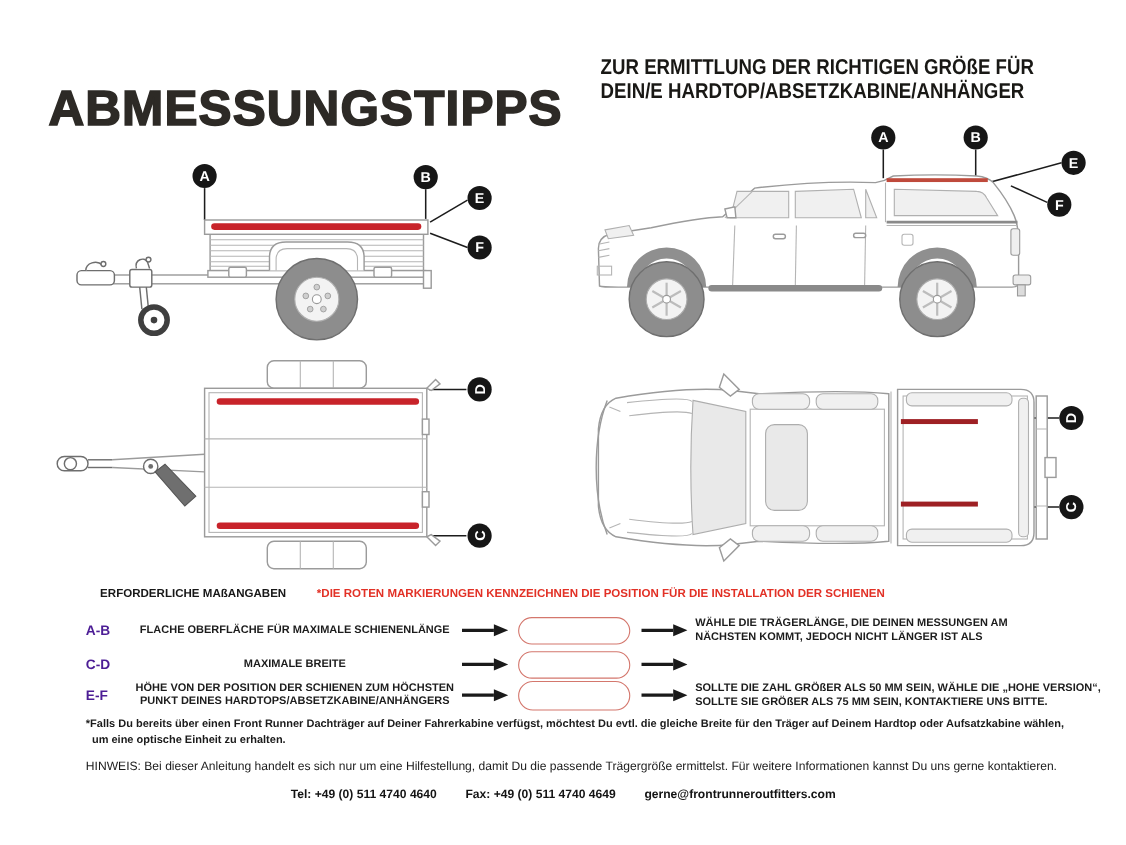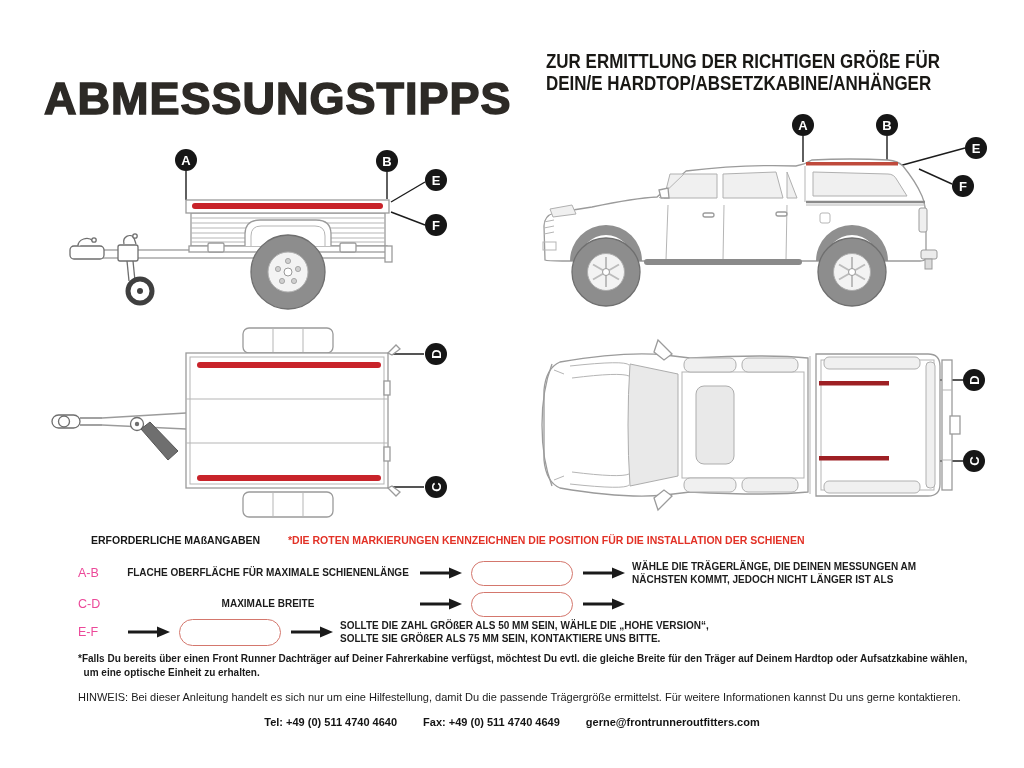--- a/index.html
+++ b/index.html
@@ -21,21 +21,21 @@
   .ln{stroke:#9b9b9b;stroke-width:1.3;fill:none;}
   .lnw{stroke:#9b9b9b;stroke-width:1.3;fill:#ffffff;}
   .lnt{stroke:#b5b5b5;stroke-width:1;fill:none;}
   .lnd{stroke:#6e6e6e;stroke-width:1.3;fill:#ffffff;}
   .glass{fill:#f0f0f0;stroke:#b0b0b0;stroke-width:1;}
   .marker-circle{fill:#161616;}
   .marker-letter{fill:#ffffff;font-family:"Liberation Sans",sans-serif;font-size:13px;font-weight:bold;text-anchor:middle;}
   .sec-label{top:534px;left:78px;font-size:10.5px;font-weight:bold;color:#171717;margin-left:13px;}
   .red-note{top:534px;left:240px;font-size:10.5px;font-weight:bold;color:#e23126;padding-left:48px;}
   .mrow{position:absolute;left:78px;display:flex;align-items:center;}
-  .mrow .key{width:44px;font-size:12.5px;font-weight:normal;color:#ec4899;}
+  .mrow .key{width:44px;font-size:12.5px;font-weight:bold;color:#4c1d95;}
   .mrow .desc{width:292px;font-size:10px;font-weight:bold;color:#1c1c1c;line-height:1.25;white-space:pre-line;text-align:center;}
   .mrow .acol{width:54px;display:flex;justify-content:center;}
   .mrow .pcol{width:108px;display:flex;justify-content:center;}
   .mrow .acol2{width:56px;display:flex;justify-content:center;}
   .mrow .instr{width:378px;font-size:10px;font-weight:bold;color:#1c1c1c;line-height:1.3;white-space:pre-line;}
   .pill{width:102px;height:25px;border:1.5px solid #d4776d;border-radius:14px;background:#fff;box-sizing:border-box;}
   .pill.tall{height:27px;}
   .footnote{top:652px;left:78px;width:930px;font-size:10px;font-weight:bold;color:#1b1b1b;line-height:1.42;white-space:pre-line;}
   .hinweis{top:691px;left:78px;width:940px;font-size:11px;font-weight:normal;color:#1b1b1b;}
   .contact{top:716px;left:0;width:1024px;display:flex;justify-content:center;gap:26px;font-size:11px;font-weight:bold;color:#141414;}
@@ -375,20 +375,22 @@
   <div class="acol2">
       <svg width="42" height="12">
         <line x1="0" y1="6" x2="29" y2="6" stroke="#1a1a1a" stroke-width="3"></line>
         <polygon points="29,0.5 42,6 29,11.5" fill="#1a1a1a"></polygon>
       </svg>
     </div>
 </div>
 
 <div class="mrow" style="top:613px;height:38px">
   <div class="key">E-F</div>
+  <div class="desc">HÖHE VON DER POSITION DER SCHIENEN ZUM HÖCHSTEN
+PUNKT DEINES HARDTOPS/ABSETZKABINE/ANHÄNGERS</div>
   <div class="acol">
       <svg width="42" height="12">
         <line x1="0" y1="6" x2="29" y2="6" stroke="#1a1a1a" stroke-width="3"></line>
         <polygon points="29,0.5 42,6 29,11.5" fill="#1a1a1a"></polygon>
       </svg>
     </div>
   <div class="pcol">
       <div class="pill tall"></div>
     </div>
   <div class="acol2">

